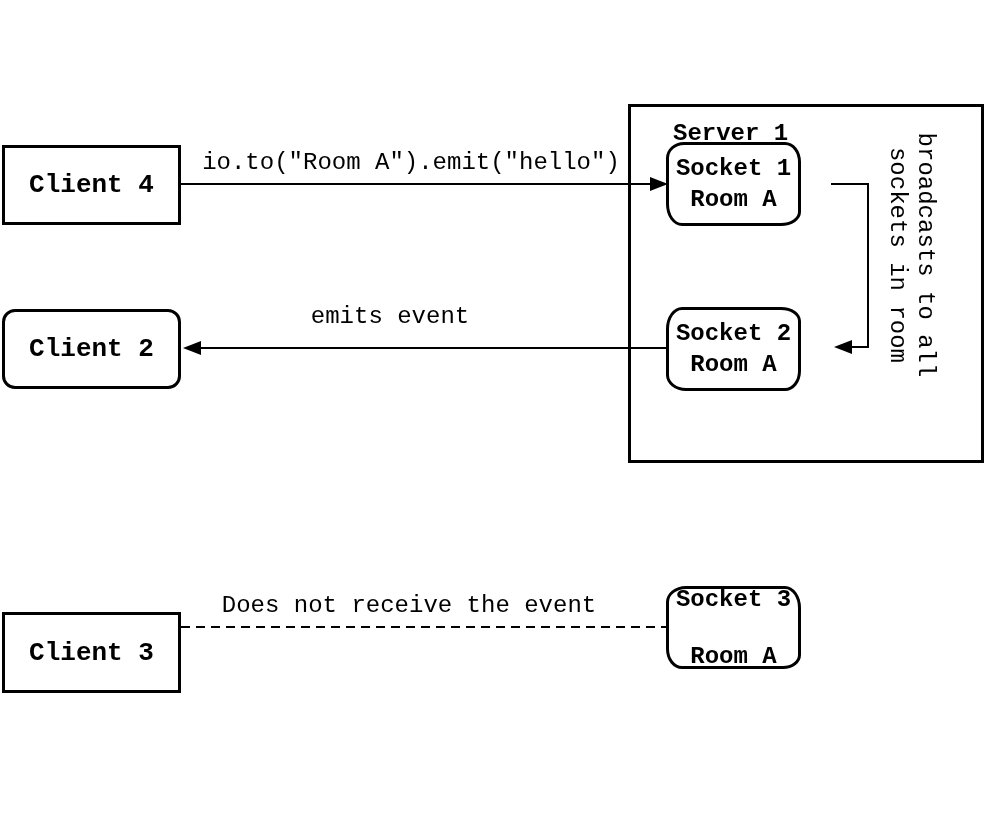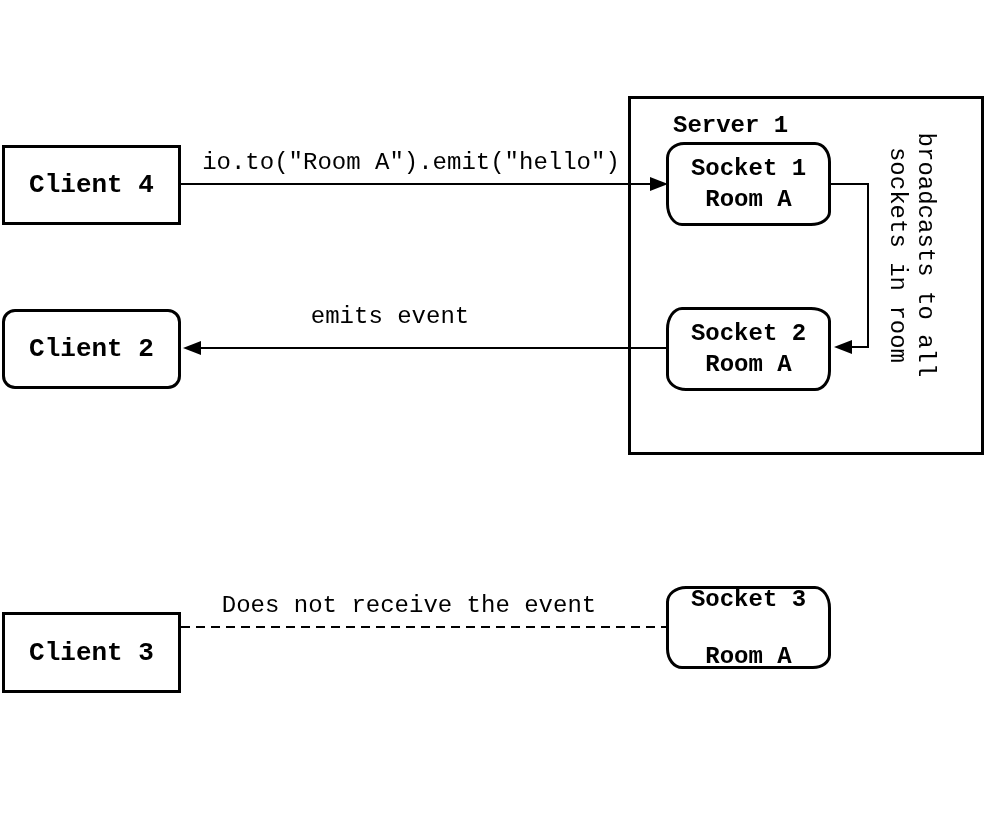--- a/index.html
+++ b/index.html
@@ -57,21 +57,21 @@
     border-radius: 18px 16px 20px 16px / 16px 20px 14px 22px;
     background: #fff;
     display: flex;
     flex-direction: column;
     align-items: center;
     justify-content: center;
     font-weight: bold;
     font-size: 24px;
     line-height: 31px;
     left: 666px;
-    width: 165px;
+    width: 135px;
     z-index: 3;
   }
 
   
   .edge-label {
     font-size: 24px;
     text-align: center;
     white-space: nowrap;
     z-index: 2;
   }
@@ -107,21 +107,21 @@
 
     <line x1="667" y1="348" x2="199" y2="348" stroke="#000" stroke-width="2"></line>
     <polygon points="183,348 201,341 201,355" fill="#000"></polygon>
 
     <polyline points="831,184 868,184 868,347 850,347" fill="none" stroke="#000" stroke-width="2"></polyline>
     <polygon points="834,347 852,340 852,354" fill="#000"></polygon>
 
     <line x1="181" y1="627" x2="668" y2="627" stroke="#000" stroke-width="2" stroke-dasharray="9 6"></line>
   </svg>
 
-  <div class="abs server-box" style="top:96px;height:359px;">
+  <div class="abs server-box" style="top:104px;height:359px;">
     <div class="server-label">Server 1</div>
   </div>
 
 
   <div class="abs socket-box" style="top:142px;height:84px;">
     <span>Socket 1</span>
     <span>Room A</span>
   </div>
 
   <div class="abs socket-box" style="top:307px;height:84px;border-radius:16px 20px 16px 20px / 22px 14px 20px 16px;">

